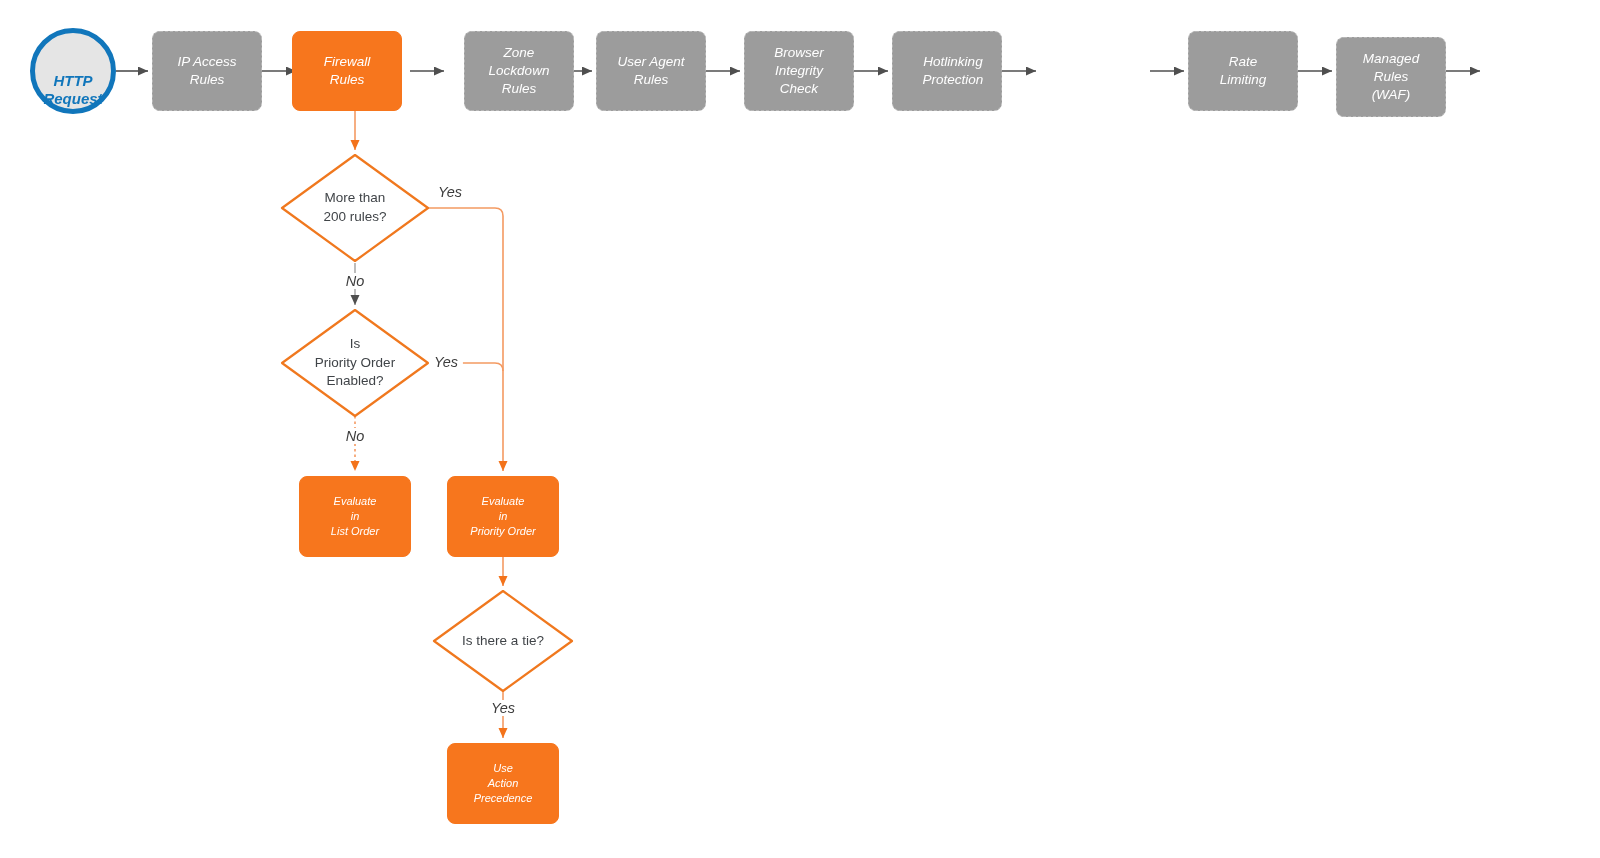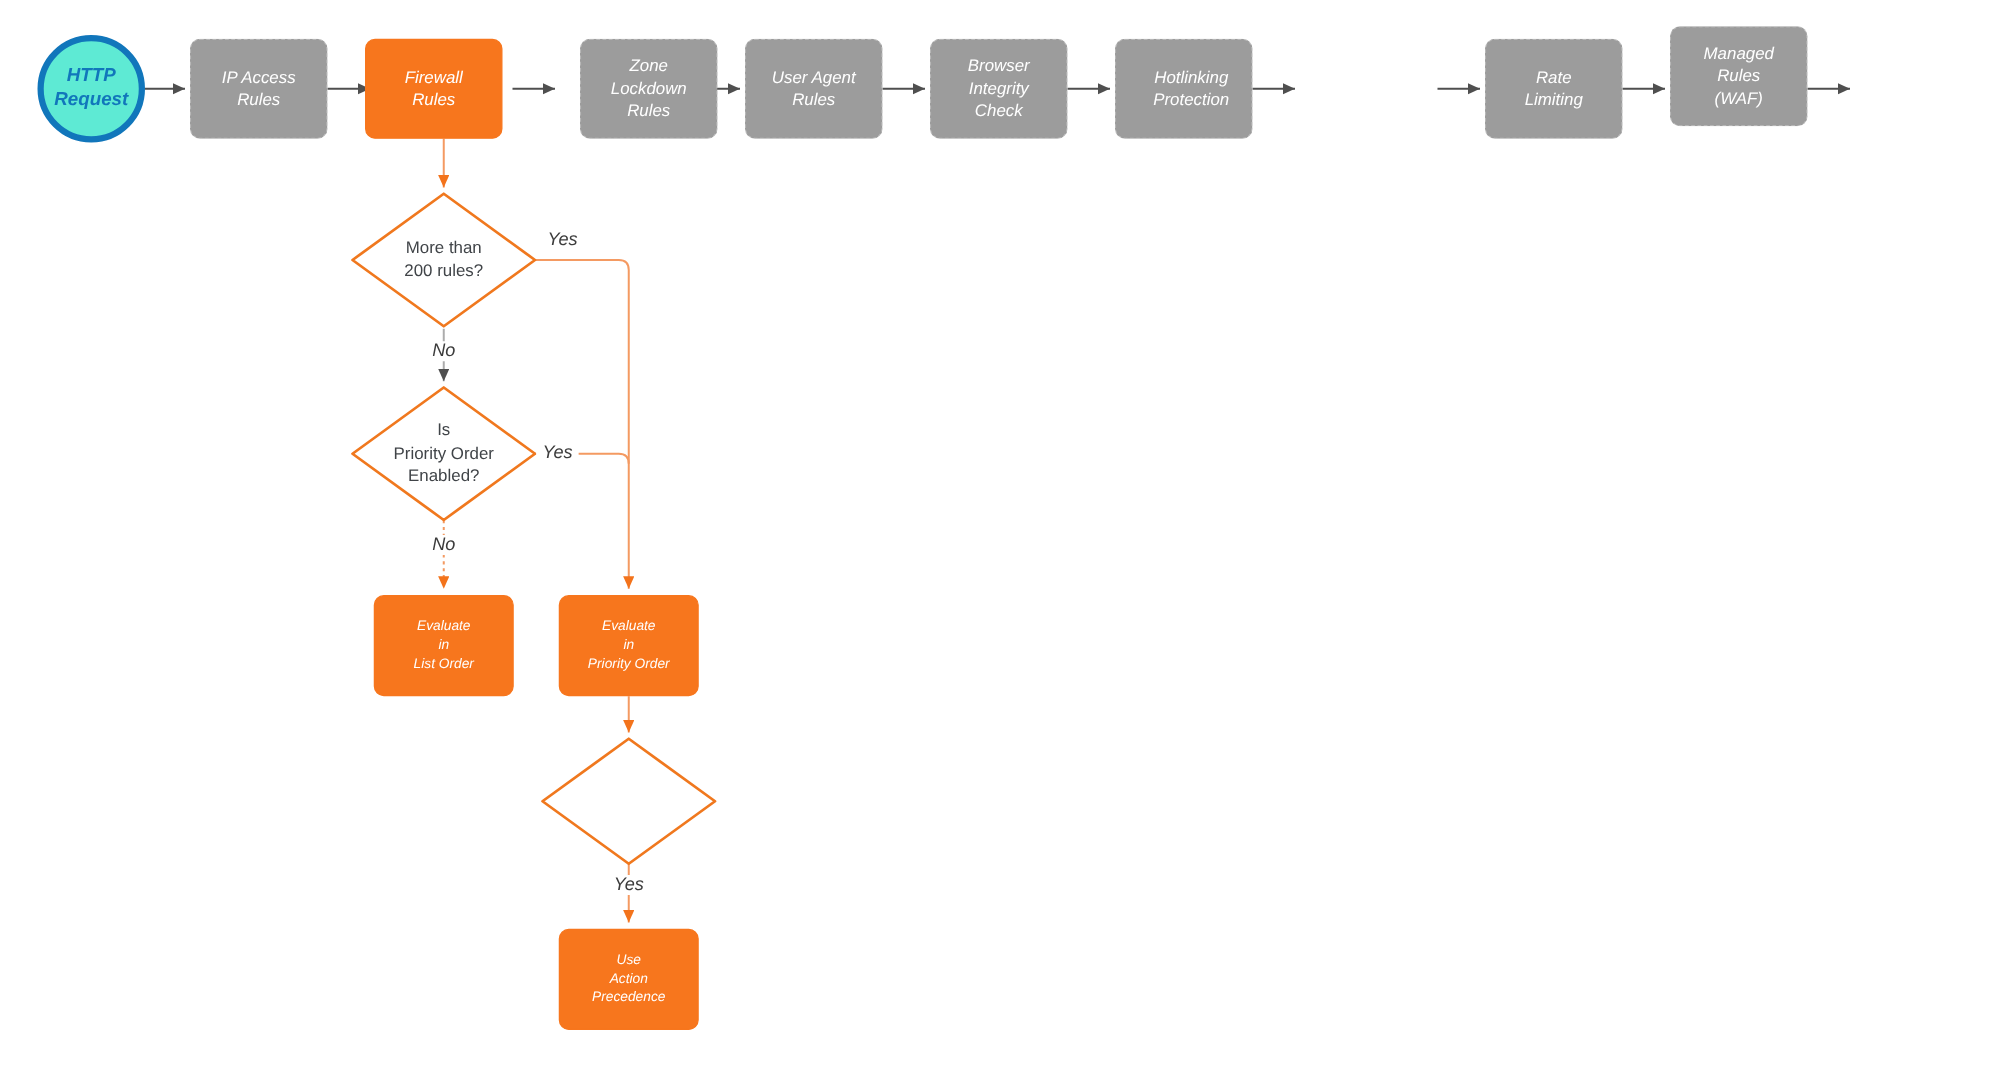--- a/index.html
+++ b/index.html
@@ -56,23 +56,24 @@
   .circle {
     width: 86px;
     height: 86px;
     border-radius: 50%;
     font-weight: bold;
     font-style: italic;
     font-size: 15px;
     line-height: 1.25;
   }
   .circle.start {
-    background: #5eead4;
+    background: #e5e5e5;
     border: 5px solid var(--blue, #1176BB);
     color: var(--blue, #1176BB);
+    align-items: flex-end;
   }
   .circle.end {
     background: var(--blue, #1176BB);
     border: 5px solid var(--blue, #1176BB);
     color: #ffffff;
   }
 
   .diamond-text {
     width: 132px;
     height: 84px;
@@ -164,34 +165,37 @@
 Check</span>
   </div>
   <div class="node stage" style="left:892px; top:31px;padding-left:12px;">
     <span class="lbl">Hotlinking
 Protection</span>
   </div>
   <div class="node stage" style="left:1188px; top:31px;">
     <span class="lbl">Rate
 Limiting</span>
   </div>
-  <div class="node stage" style="left:1336px; top:21px;">
+  <div class="node stage" style="left:1336px; top:37px;">
     <span class="lbl">Managed
 Rules
 (WAF)</span>
   </div>
 
   <div class="node diamond-text" style="left:289px; top:166px;">
     <span class="lbl">More than
 200 rules?</span>
   </div>
   <div class="node diamond-text" style="left:289px; top:321px;">
     <span class="lbl">Is
 Priority Order
 Enabled?</span>
+  </div>
+  <div class="node diamond-text" style="left:437px; top:599px;">
+    <span class="lbl">Is there a tie?</span>
   </div>
 
   <div class="node action" style="left:299px; top:476px;">
     <span class="lbl">Evaluate
 in
 List Order</span>
   </div>
   <div class="node action" style="left:447px; top:476px;">
     <span class="lbl">Evaluate
 in

